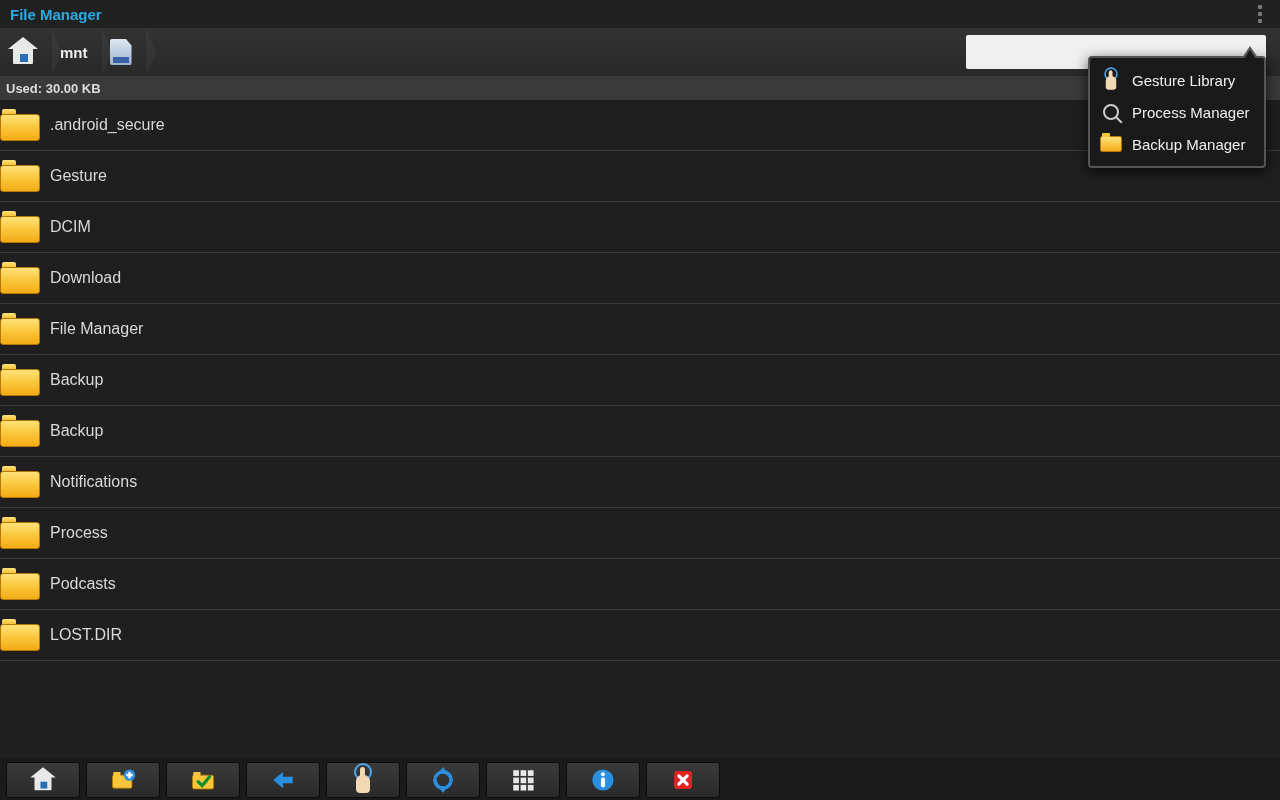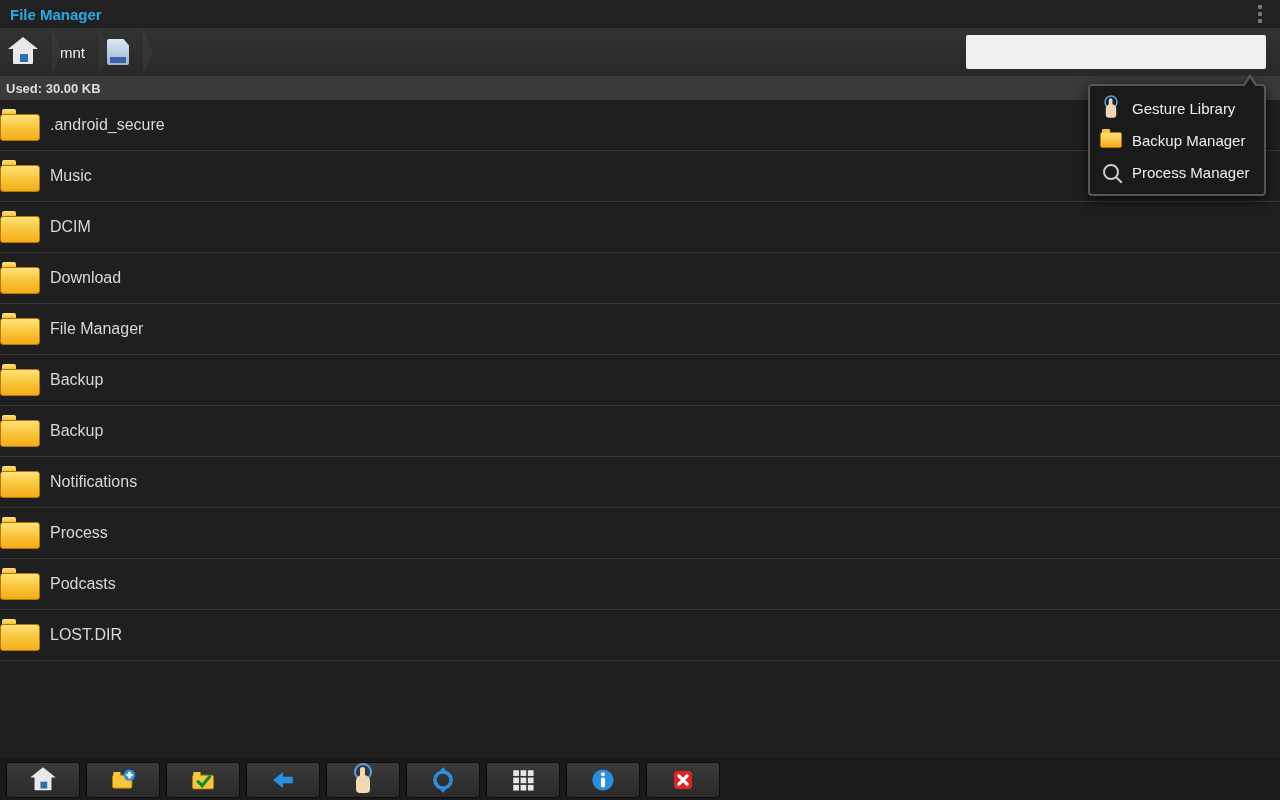--- a/index.html
+++ b/index.html
@@ -8,21 +8,21 @@
 
 .titlebar { height:28px; background:#212121; display:flex; align-items:center; padding:0 10px; position:relative; }
 .titlebar .title { color:#29aae3; font-size:15px; font-weight:bold; }
 .titlebar .overflow { position:absolute; right:6px; top:0; height:28px; width:28px; display:flex; flex-direction:column; justify-content:center; align-items:center; gap:3px; cursor:pointer;}
 .titlebar .overflow span { width:4px; height:4px; background:#777; border-radius:1px; }
 
 
 .navbar { height:48px; background:linear-gradient(#323232,#292929); display:flex; align-items:center; position:relative; }
 .crumb { display:flex; align-items:center; height:100%; padding:0 14px 0 8px; position:relative; }
 .crumb::after { content:""; position:absolute; right:-10px; top:0; width:0;height:0; border-top:24px solid transparent; border-bottom:24px solid transparent; border-left:10px solid rgba(255,255,255,0.04); }
-.crumb .label { color:#eee; font-size:15px; font-weight:normal; }
+.crumb .label { color:#eee; font-size:15px; font-weight:bold; }
 .home-icon { position:relative; width:30px; height:26px; }
 .home-icon .roof { position:absolute; left:0; top:-2px; width:0;height:0; border-left:15px solid transparent; border-right:15px solid transparent; border-bottom:12px solid #e8e8e8;}
 .home-icon .body { position:absolute; left:5px; top:9px; width:20px; height:16px; background:#e8e8e8; border-radius:1px;}
 .home-icon .door { position:absolute; left:12px; top:15px; width:8px; height:8px; background:#2a6fb5; }
 .sd-icon { width:22px; height:26px; background:linear-gradient(#dfe9f3,#9bb4cf); border-radius:2px; position:relative; clip-path:polygon(0 0,75% 0,100% 25%,100% 100%,0 100%);}
 .sd-icon::after{content:"";position:absolute;left:3px;bottom:2px;width:16px;height:6px;background:#3a62a8;}
 
 .searchbox { position:absolute; right:14px; top:7px; height:34px; width:300px; background:#f0f0f0; border-radius:2px; }
 
 
@@ -40,21 +40,21 @@
 .toolbar { height:44px; background:#1a1a1a; display:flex; align-items:center; padding:0 6px; gap:6px;}
 .tbtn { width:74px; height:36px; background:linear-gradient(#3a3a3a,#2a2a2a); border:1px solid #0c0c0c; border-radius:3px; display:flex; align-items:center; justify-content:center; cursor:pointer;}
 .tbtn svg { width:26px; height:26px; }
 .tbtn .home-icon{transform:scale(0.85);}
 .pointer-icon{width:20px;height:26px;position:relative;}
 .pointer-icon .hand{width:14px;height:18px;background:#f2d7b5;border-radius:6px 6px 4px 4px;position:absolute;bottom:0;left:3px;}
 .pointer-icon .finger{width:5px;height:14px;background:#f2d7b5;border-radius:3px 3px 0 0;position:absolute;top:0;left:7px;}
 .pointer-icon .ring{position:absolute;width:18px;height:18px;border:2px solid #4aa7ee;border-radius:50%;top:-4px;left:1px;}
 
 
-.popup { position:absolute; right:14px; top:56px; width:178px; background:#1a1a1a; border:2px solid #555; border-radius:4px; padding:6px 4px; z-index:50; box-shadow:0 4px 14px rgba(0,0,0,0.7);margin-top:28px;}
+.popup { position:absolute; right:14px; top:56px; width:178px; background:#1a1a1a; border:2px solid #555; border-radius:4px; padding:6px 4px; z-index:50; box-shadow:0 4px 14px rgba(0,0,0,0.7);}
 .popup::before{content:"";position:absolute;right:6px;top:-12px;width:0;height:0;border-left:8px solid transparent;border-right:8px solid transparent;border-bottom:12px solid #555;}
 .popup::after{content:"";position:absolute;right:8px;top:-8px;width:0;height:0;border-left:6px solid transparent;border-right:6px solid transparent;border-bottom:9px solid #1a1a1a;}
 .popup .item{display:flex;align-items:center;height:32px;padding:0 6px;color:#eee;font-size:15px;cursor:pointer;gap:10px;}
 .popup .pic{width:22px;height:22px;display:flex;align-items:center;justify-content:center;flex-shrink:0;}
 .magnifier{width:16px;height:16px;border:2px solid #ccc;border-radius:50%;position:relative;}
 .magnifier::after{content:"";position:absolute;width:8px;height:2px;background:#ccc;bottom:-3px;right:-6px;transform:rotate(45deg);}
 .mini-folder{width:22px;height:16px;background:linear-gradient(#ffe27a,#f4ab17);border-radius:2px;position:relative;border:1px solid #b67800;}
 .mini-folder::before{content:"";position:absolute;left:1px;top:-4px;width:8px;height:4px;background:#f9c63a;border-radius:1px 1px 0 0;}
 
 
@@ -100,21 +100,21 @@
         <div class="tab"></div>
         <div class="body"></div>
       </div>
       <span class="name">.android_secure</span>
     </div>
     <div class="row">
       <div class="folder-icon">
         <div class="tab"></div>
         <div class="body"></div>
       </div>
-      <span class="name">Music</span>
+      <span class="name">Gesture</span>
     </div>
     <div class="row">
       <div class="folder-icon">
         <div class="tab"></div>
         <div class="body"></div>
       </div>
       <span class="name">DCIM</span>
     </div>
     <div class="row">
       <div class="folder-icon">
@@ -253,23 +253,23 @@
         <div class="pointer-icon" style="transform:scale(0.75);">
           <div class="ring"></div>
           <div class="finger"></div>
           <div class="hand"></div>
         </div>
       </div>
     <span>Gesture Library</span>
   </div>
   <div class="item">
     <div class="pic">
-        <div class="mini-folder"></div>
-      </div>
-    <span>Backup Manager</span>
+        <div class="magnifier"></div>
+      </div>
+    <span>Process Manager</span>
   </div>
   <div class="item">
     <div class="pic">
-        <div class="magnifier"></div>
-      </div>
-    <span>Process Manager</span>
+        <div class="mini-folder"></div>
+      </div>
+    <span>Backup Manager</span>
   </div>
 </div>
 
 </body></html>

